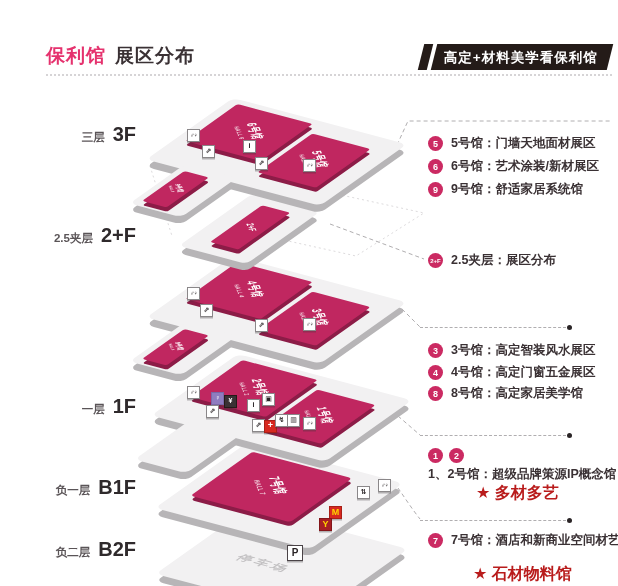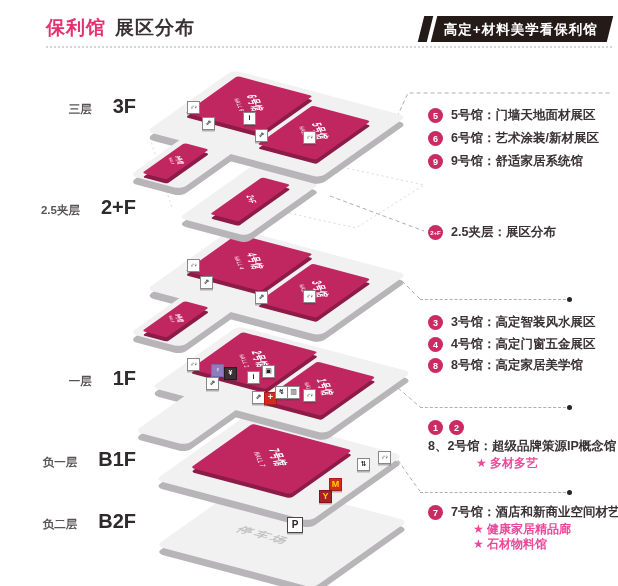--- a/index.html
+++ b/index.html
@@ -1,45 +1,45 @@
 <!DOCTYPE html>
 <html><head>
 <meta charset="utf-8">
 <style>
   html,body{margin:0;padding:0;background:#fff;}
   body{width:618px;height:586px;position:relative;overflow:hidden;
        font-family:"Liberation Sans","DejaVu Sans",sans-serif;}
-  .stage{position:absolute;inset:0;background:#fff;}
+  .stage{position:absolute;inset:0;background:#fff;margin-top:28px;}
 
   
   .title{position:absolute;left:46px;top:15px;font-size:19px;font-weight:bold;letter-spacing:1px;}
   .title .brand{color:#e5326e;margin-right:9px;}
   .title .rest{color:#3a3134;}
   .title-rule{position:absolute;left:46px;top:46px;width:566px;border-top:2px dotted #d6d4d6;}
   .top-badge{position:absolute;right:8px;top:16px;display:flex;gap:4px;height:26px;}
   .badge-tab{width:9px;background:#241b18;transform:skewX(-14deg);}
   .badge-body{background:#241b18;color:#fff;font-size:13.5px;font-weight:bold;
               padding:5px 12px 0 10px;transform:skewX(-14deg);letter-spacing:1px;}
   .badge-body span{display:inline-block;transform:skewX(14deg);}
 
   
   .floor-label{position:absolute;left:36px;width:100px;display:flex;justify-content:flex-end;
-               align-items:baseline;gap:21px;white-space:nowrap;}
+               align-items:baseline;gap:8px;white-space:nowrap;}
   .fl-cn{font-size:11.5px;font-weight:600;color:#5a5457;}
   .fl-en{font-size:20px;font-weight:bold;color:#2f2a2c;}
 
   
   .lg-item{position:absolute;display:flex;align-items:center;gap:8px;font-size:12.5px;
            font-weight:bold;color:#3a3134;white-space:nowrap;}
   .lg-badge{flex:0 0 auto;width:15px;height:15px;border-radius:50%;background:#cb2a62;color:#fff;
             font-size:9px;font-weight:bold;display:flex;align-items:center;justify-content:center;}
   .lg-badge.small{font-size:6px;letter-spacing:0;}
   .lg-badges-row{position:absolute;display:flex;gap:6px;}
   .lg-line{position:absolute;font-size:12.5px;font-weight:bold;color:#3a3134;white-space:nowrap;}
-  .lg-star{position:absolute;font-size:12px;font-weight:600;color:#ec4899;white-space:nowrap;}
+  .lg-star{position:absolute;font-size:16px;font-weight:600;color:#b91c1c;white-space:nowrap;}
 
   .dash{position:absolute;border-top:1px dashed #b0aeb0;height:0;}
   .dash.dotted:after{content:"";position:absolute;right:-6px;top:-3px;width:5px;height:5px;
                      border-radius:50%;background:#2a2426;}
 
   
   .ic{position:absolute;width:11px;height:11px;background:#fff;border:1px solid #8a8789;
       color:#2a2426;font-size:7px;line-height:10px;text-align:center;font-weight:bold;
       box-shadow:0 1.5px 0 rgba(60,55,58,.35);z-index:5;}
   .ic.rr{font-size:6px;letter-spacing:-1px;}
@@ -268,25 +268,24 @@
     <span class="lg-badge">8</span>
     <span>8号馆：高定家居美学馆</span>
   </div>
 
   <div class="dash dotted" style="left:420px;top:407px;width:146px"></div>
 
   <div class="lg-badges-row" style="left:428px;top:420px">
     <span class="lg-badge">1</span>
     <span class="lg-badge">2</span>
   </div>
-  <div class="lg-line" style="left:428px;top:438px">8、2号馆：超级品牌策源IP概念馆</div>
+  <div class="lg-line" style="left:428px;top:438px">1、2号馆：超级品牌策源IP概念馆</div>
   <div class="lg-star" style="left:476px;top:455px">★ 多材多艺</div>
 
   <div class="dash dotted" style="left:420px;top:492px;width:146px"></div>
 
   <div class="lg-item" style="left:428px;top:504px">
     <span class="lg-badge">7</span>
     <span>7号馆：酒店和新商业空间材艺馆</span>
   </div>
-  <div class="lg-star" style="left:473px;top:521px">★ 健康家居精品廊</div>
   <div class="lg-star" style="left:473px;top:536px">★ 石材物料馆</div>
 
 </div>
 
 </body></html>

